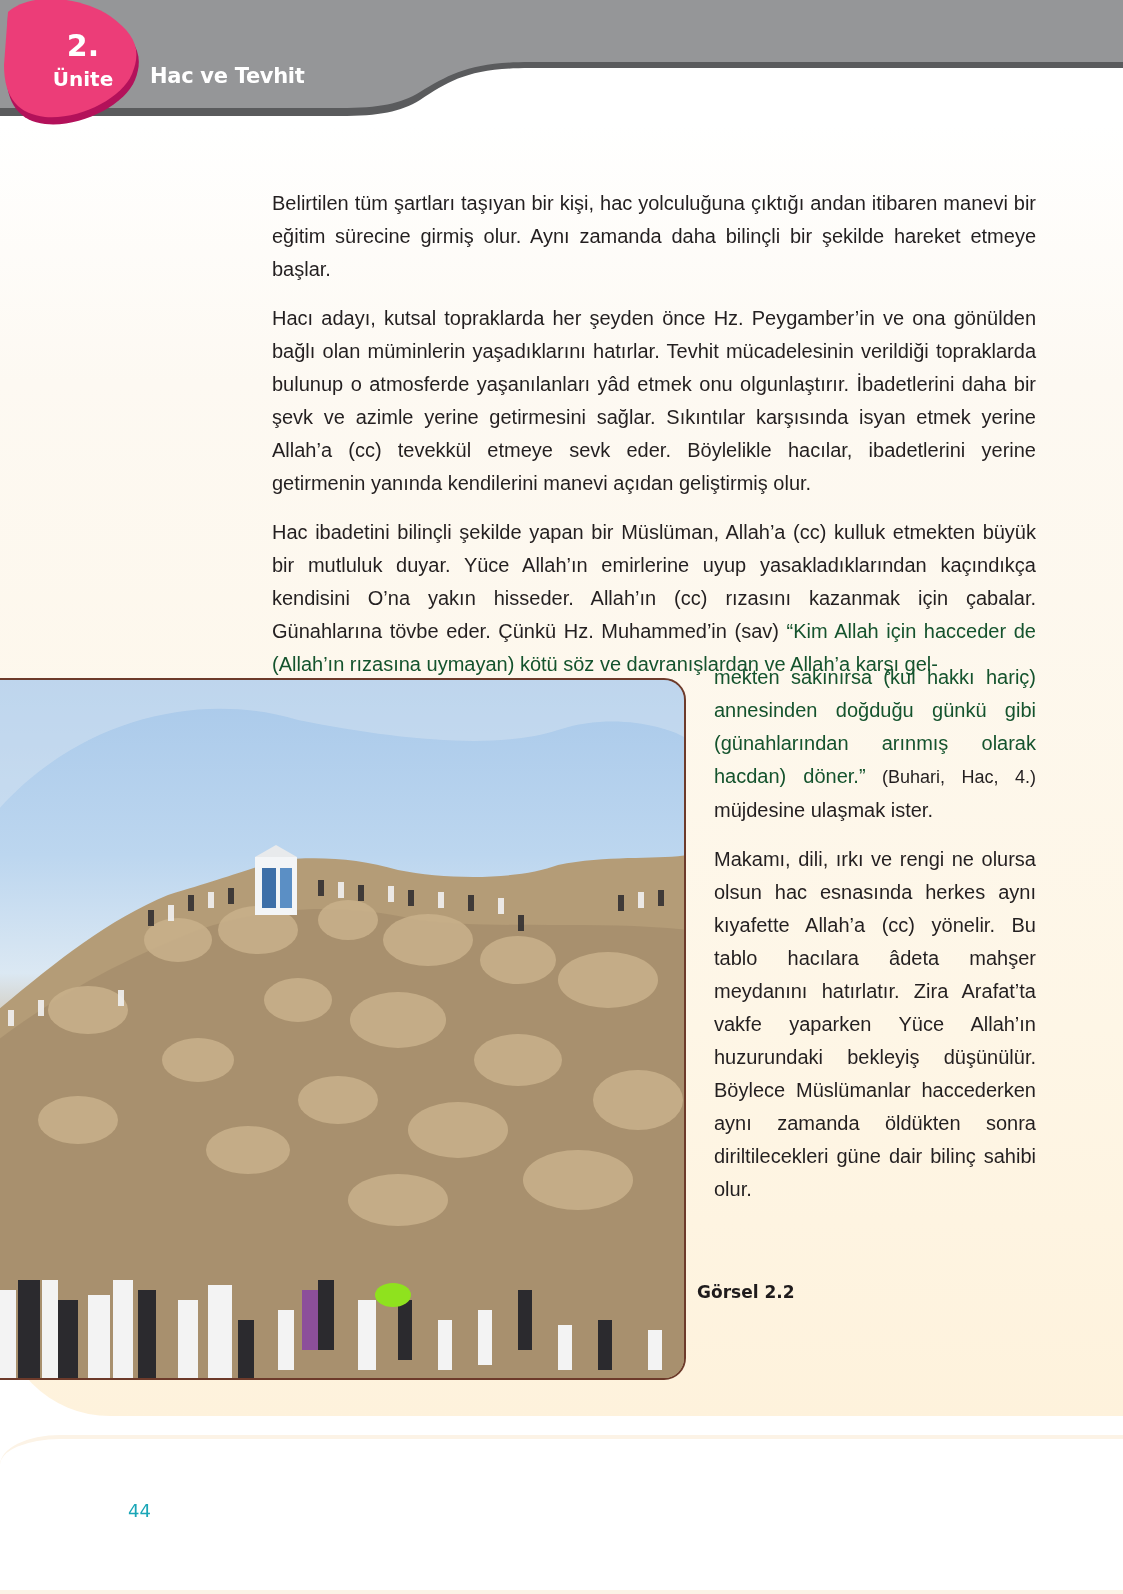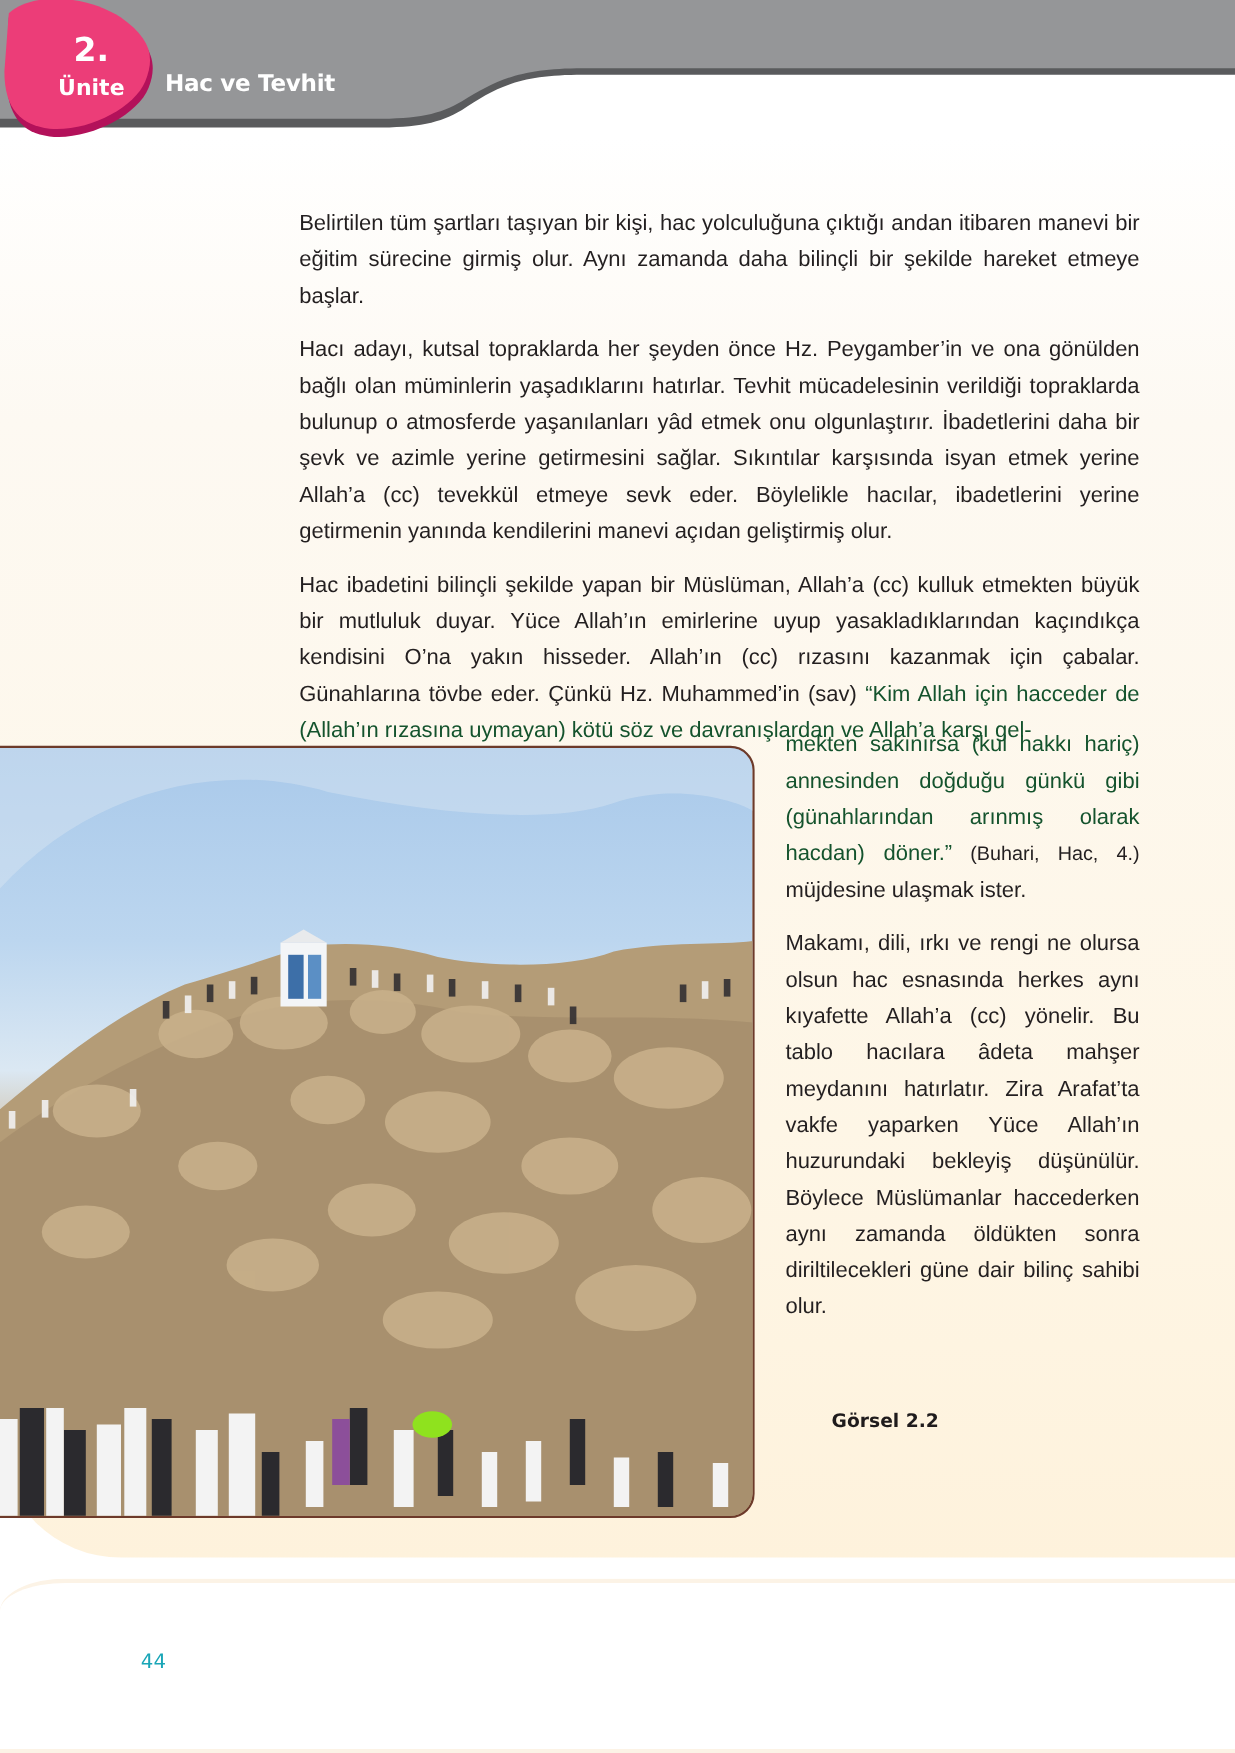--- a/index.html
+++ b/index.html
@@ -58,21 +58,21 @@
   
   .photo {
     position: absolute; left: -4px; top: 678px; width: 690px; height: 702px;
     border: 2px solid #6d3a2a; border-radius: 0 22px 22px 0; overflow: hidden;
     box-sizing: border-box;
     background: linear-gradient(180deg, #a9c9ea 0%, #bcd6ef 25%, #dbe8f3 42%, #d2c7b4 50%, #b9a584 62%, #a79273 80%, #9d8b75 100%);
   }
   .photo svg { position: absolute; left: 0; top: 0; }
   
   .caption {
-    position: absolute; left: 756px; top: 1281px; width: 230px;
+    position: absolute; left: 697px; top: 1281px; width: 230px;
     font-family: "DejaVu Sans", sans-serif; font-size: 17px; line-height: 22px; color: #1f1b1c;
   }
   .caption-title { font-weight: bold; }
   .page-number {
     position: absolute; left: 128px; top: 1500px; color: #1aa6b7;
     font-family: "DejaVu Sans", sans-serif; font-size: 18px;
   }
 </style>
 </head>
 <body>

